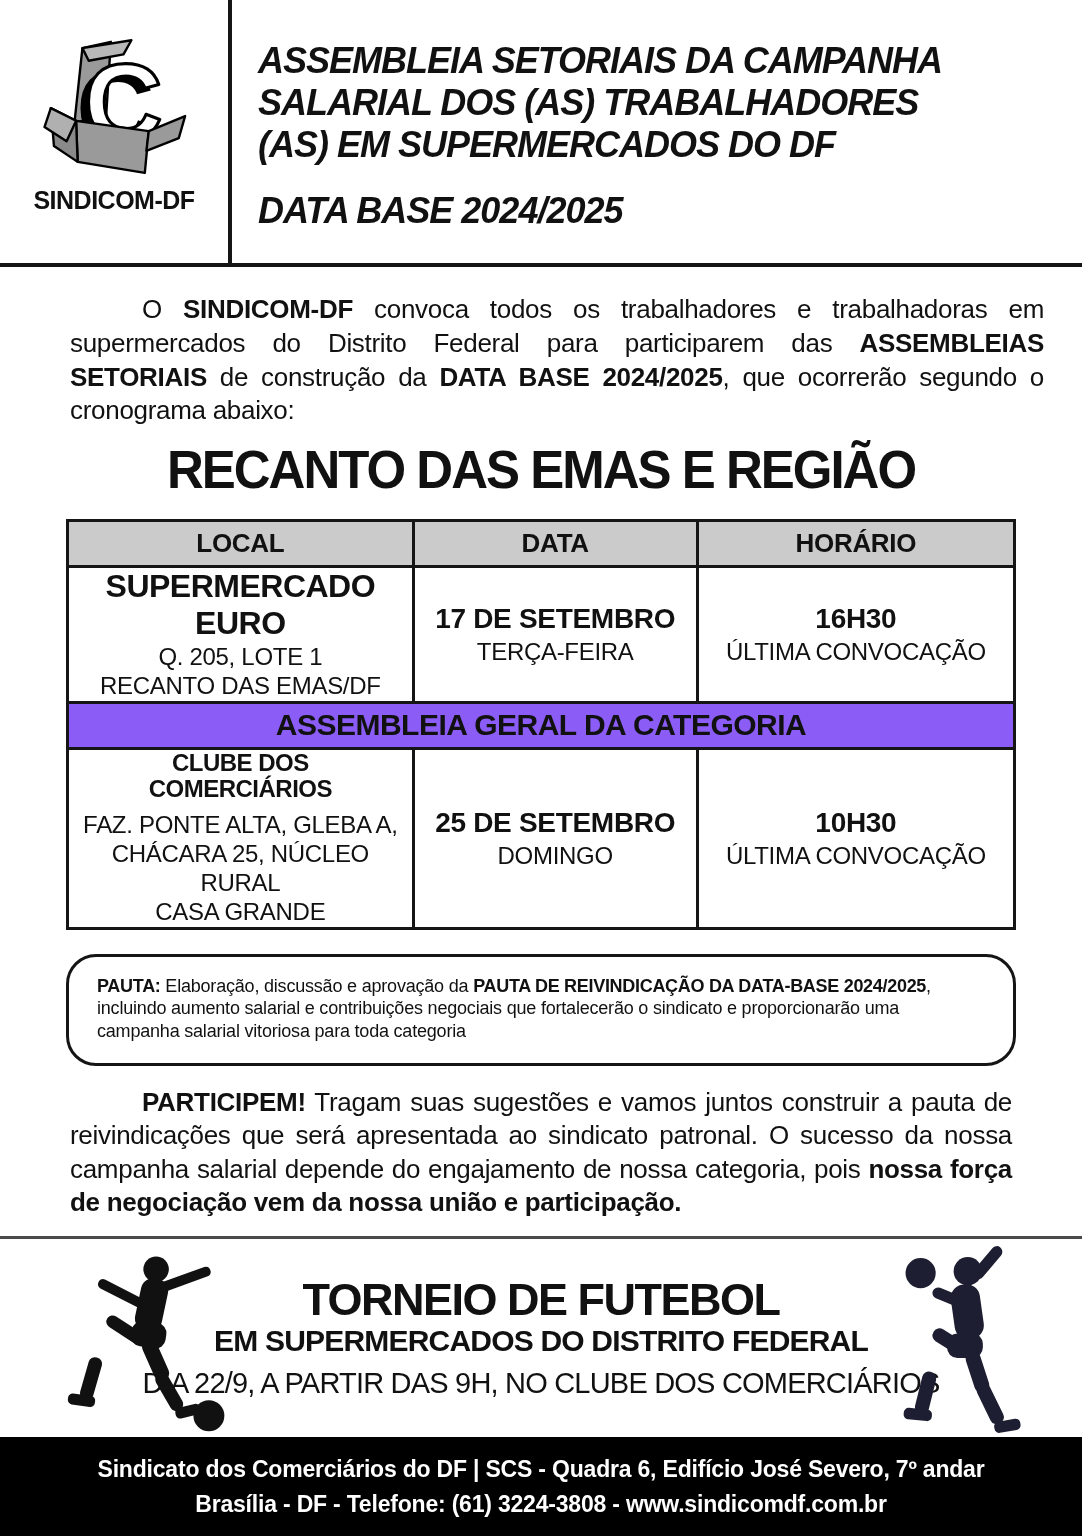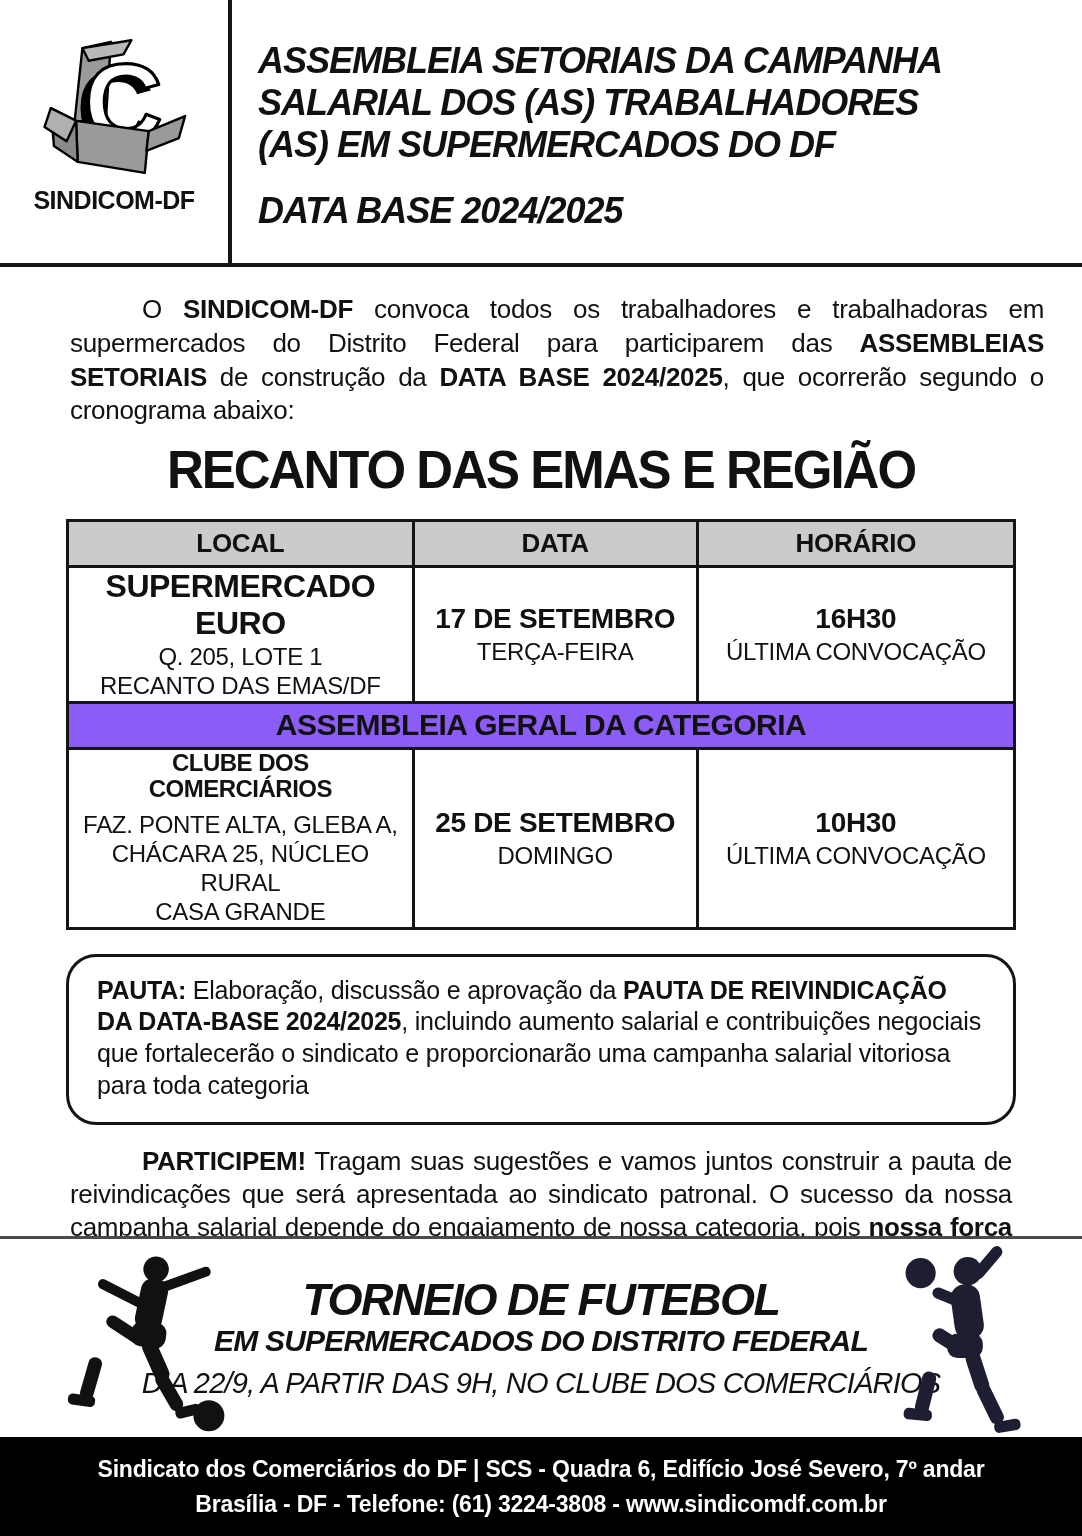--- a/index.html
+++ b/index.html
@@ -54,35 +54,35 @@
   td.band-cell { background:#8b5cf6; height:46px; font-size:30px; font-weight:bold; letter-spacing:-0.5px; }
   .cell-title { font-size:32px; font-weight:bold; letter-spacing:-0.5px; }
   .cell-title-big { font-size:24px; font-weight:bold; line-height:1.08; letter-spacing:-0.5px; margin-bottom:8px; }
   .cell-sub { font-size:24px; line-height:1.22; letter-spacing:-0.3px; }
   .cell-main { font-size:28px; font-weight:bold; letter-spacing:-0.3px; }
   .cell-under { font-size:24px; margin-top:3px; letter-spacing:-0.3px; }
 
   
   .pauta {
     width:950px; margin:24px auto 0 auto; border:3px solid #151515; border-radius:30px;
-    padding:18px 28px 20px 28px; font-size:25px; line-height:1.27; text-align:left;
+    padding:18px 28px 20px 28px; font-size:18px; line-height:1.27; text-align:left;
     letter-spacing:-0.2px;
   }
 
   
   .participem {
     margin:20px 70px 0 70px; font-size:26px; line-height:1.28;
     text-align:justify; text-indent:72px; letter-spacing:-0.3px;
   }
 
   
   .tournament {
     position:absolute; left:0; right:0; bottom:99px; height:201px;
     border-top:3px solid #4a4a4a; background:#fff;
-    display:flex; flex-direction:column; align-items:center; justify-content:center;font-style:italic;
+    display:flex; flex-direction:column; align-items:center; justify-content:center;
   }
   .tourn-title { font-weight:bold; font-size:45px; letter-spacing:-1.5px; line-height:1.05; }
   .tourn-line2, .tourn-line3 { font-weight:bold; font-size:30px; letter-spacing:-0.8px; line-height:1.22; }
   .tourn-line4 { font-size:29px; letter-spacing:-0.8px; margin-top:8px; }
   .player-left { position:absolute; left:52px; top:12px; width:190px; height:182px; }
   .player-right { position:absolute; right:42px; top:2px; width:152px; height:198px; }
 
   
   .footer {
     position:absolute; left:0; right:0; bottom:0; height:99px; background:#000;

